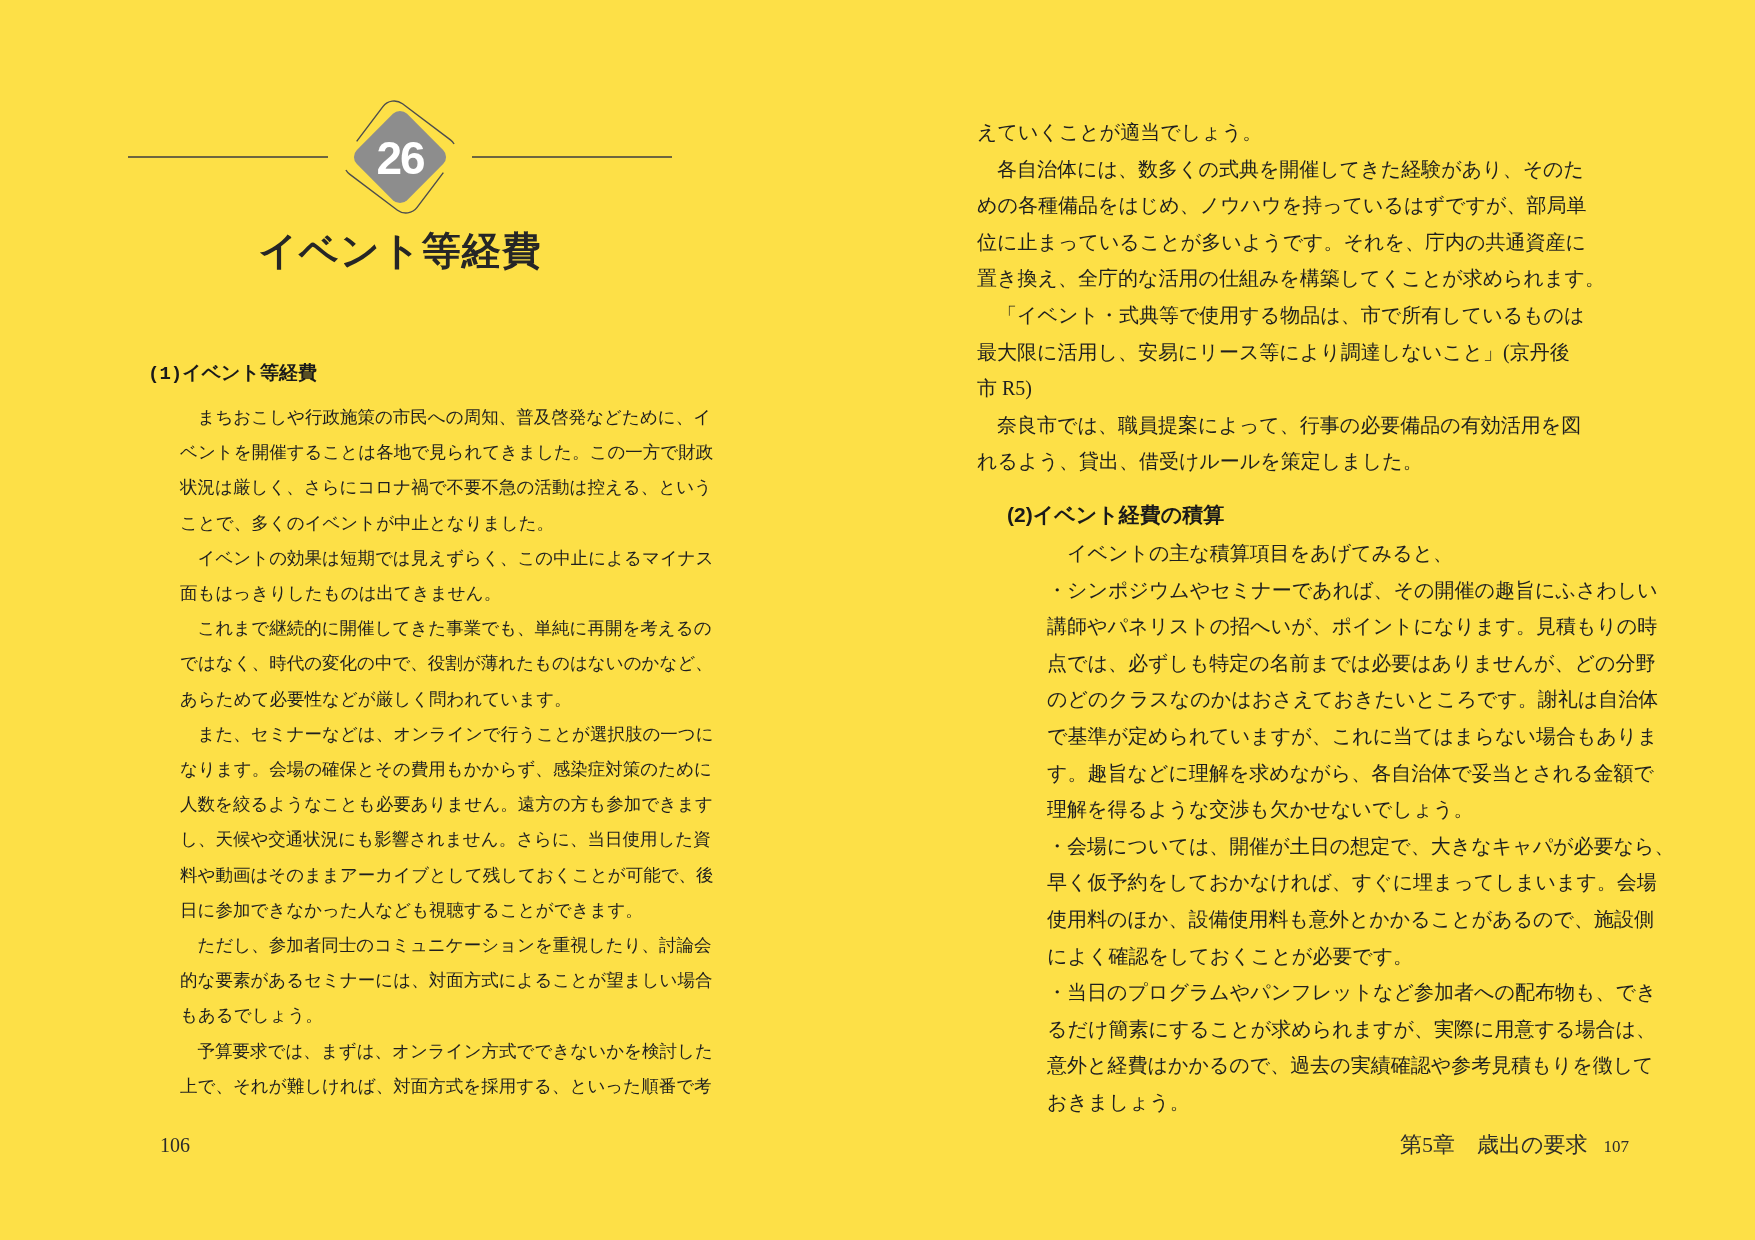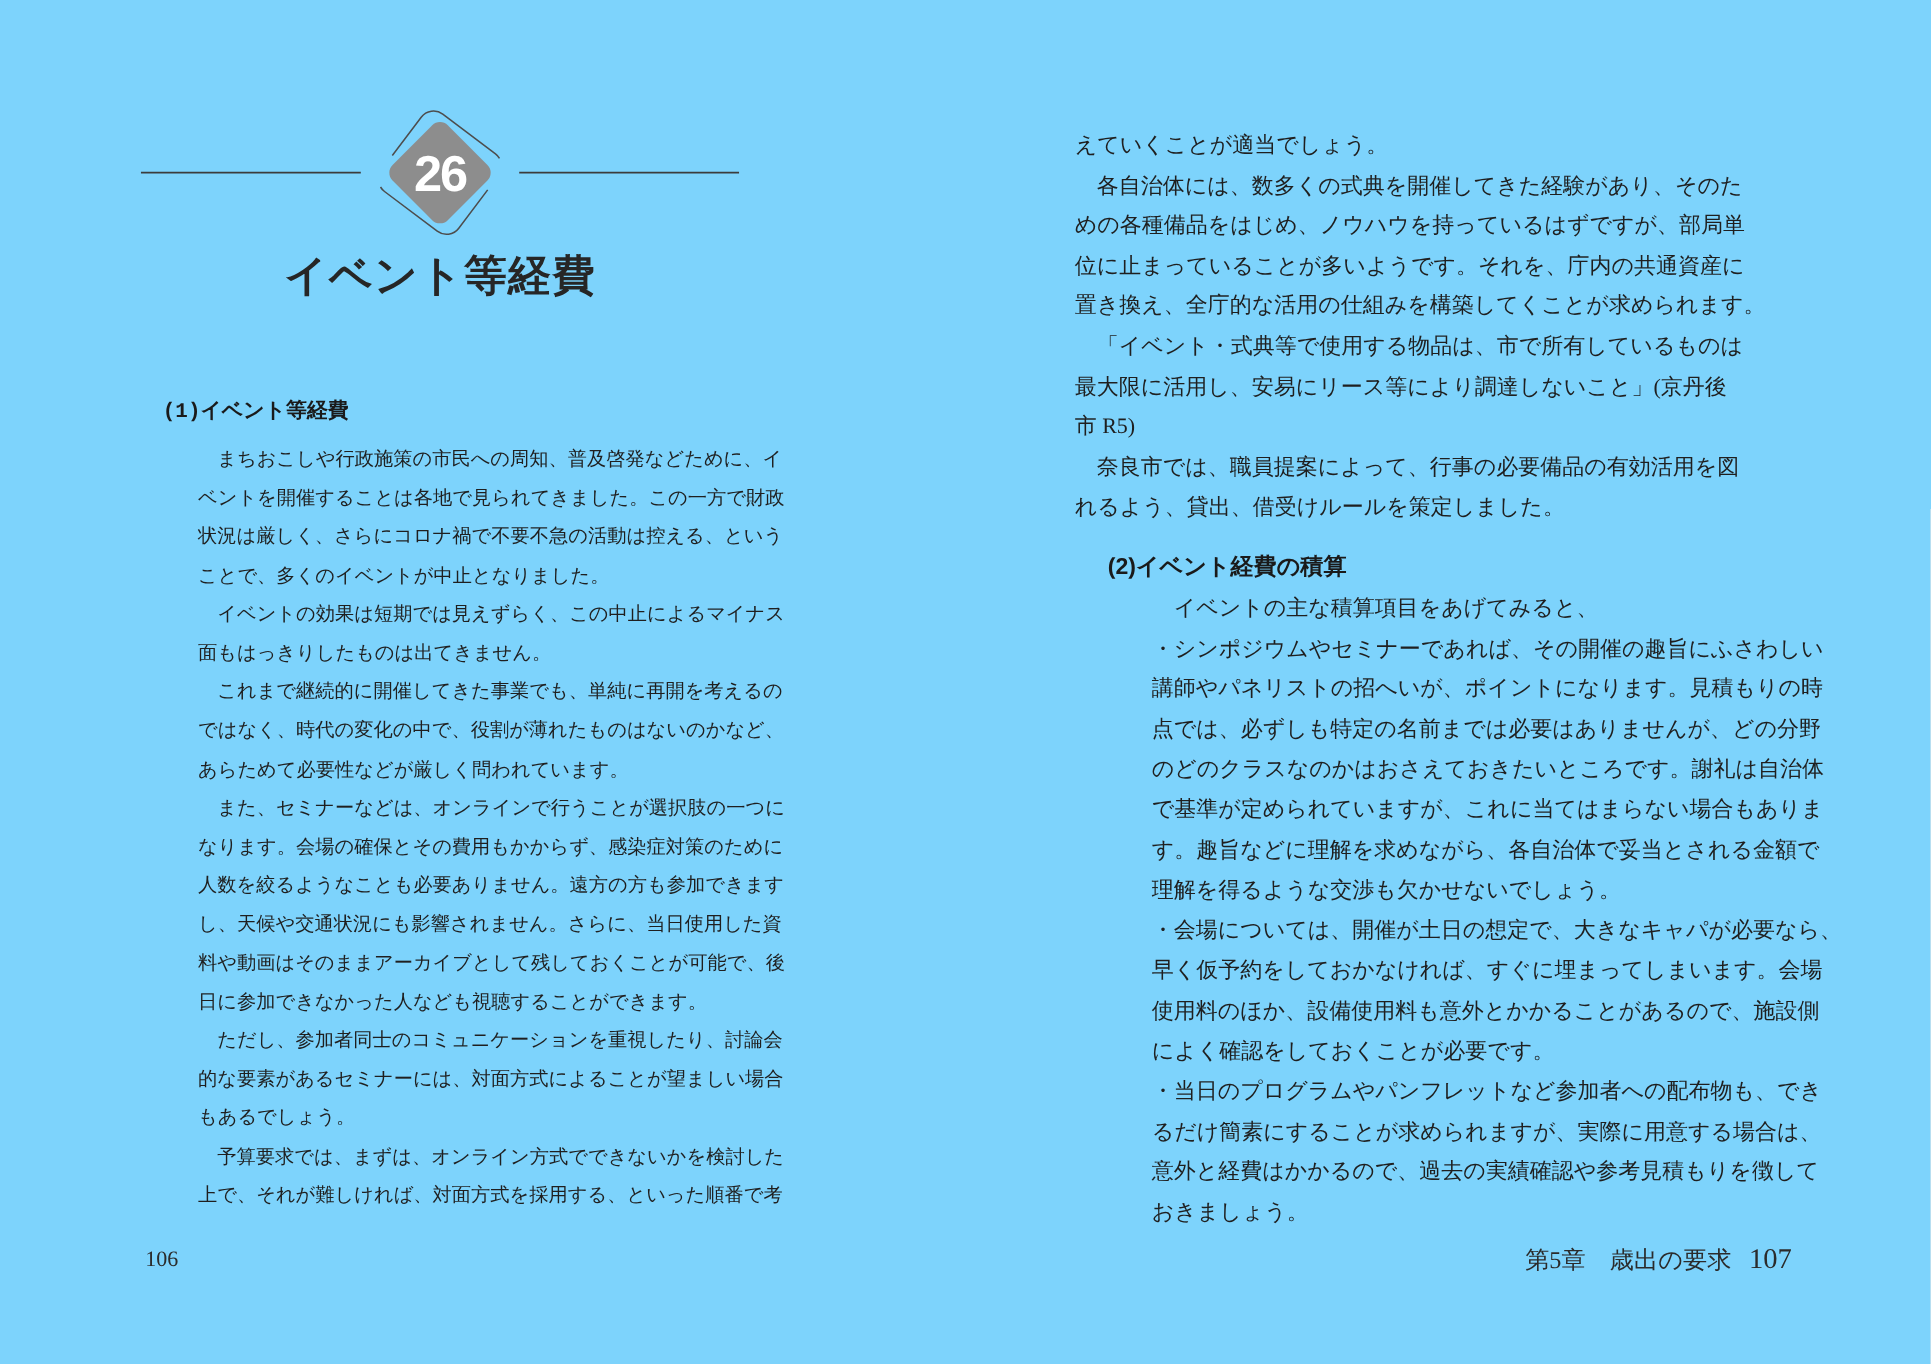--- a/index.html
+++ b/index.html
@@ -1,19 +1,19 @@
 <!DOCTYPE html>
 <html><head>
 <meta charset="utf-8">
 <style>
   html,body{margin:0;padding:0;background:#e8e8e8;}
   .spread{
     position:relative;
     width:1755px;height:1240px;
-    background:#7dd3fc;
+    background:#fde047;
     overflow:hidden;
     font-family:"Liberation Serif","DejaVu Serif",serif;
     color:#1f1f1f;
   }
   .group{display:contents;}
   .abs{position:absolute;}
 
   
   .ornament{position:absolute;left:128px;top:96px;}
   .rule{stroke:#3c3c3c;stroke-width:1.6;}
@@ -46,27 +46,27 @@
   }
   .body-lines.r1{
     left:977px;top:114px;width:600px;
     font-size:20px;line-height:36.6px;
   }
   .body-lines.r2{
     left:1047px;top:535px;width:600px;
     font-size:20px;line-height:36.6px;
   }
 
-  .pageno-left{left:132px;top:1134px;font-size:20px;color:#2b2b2b;}
+  .pageno-left{left:160px;top:1134px;font-size:20px;color:#2b2b2b;}
   .footer-right{
     left:1007px;top:1130px;width:622px;
     text-align:right;color:#2b2b2b;
   }
   .footer-right .chap{font-size:22px;}
-  .footer-right .num{font-size:26px;margin-left:16px;}
+  .footer-right .num{font-size:17px;margin-left:16px;}
 </style>
 </head>
 <body>
 
 <div class="spread">
 
   
   <div class="group">
 
     <svg class="ornament" width="544" height="124" viewBox="0 0 544 124">

